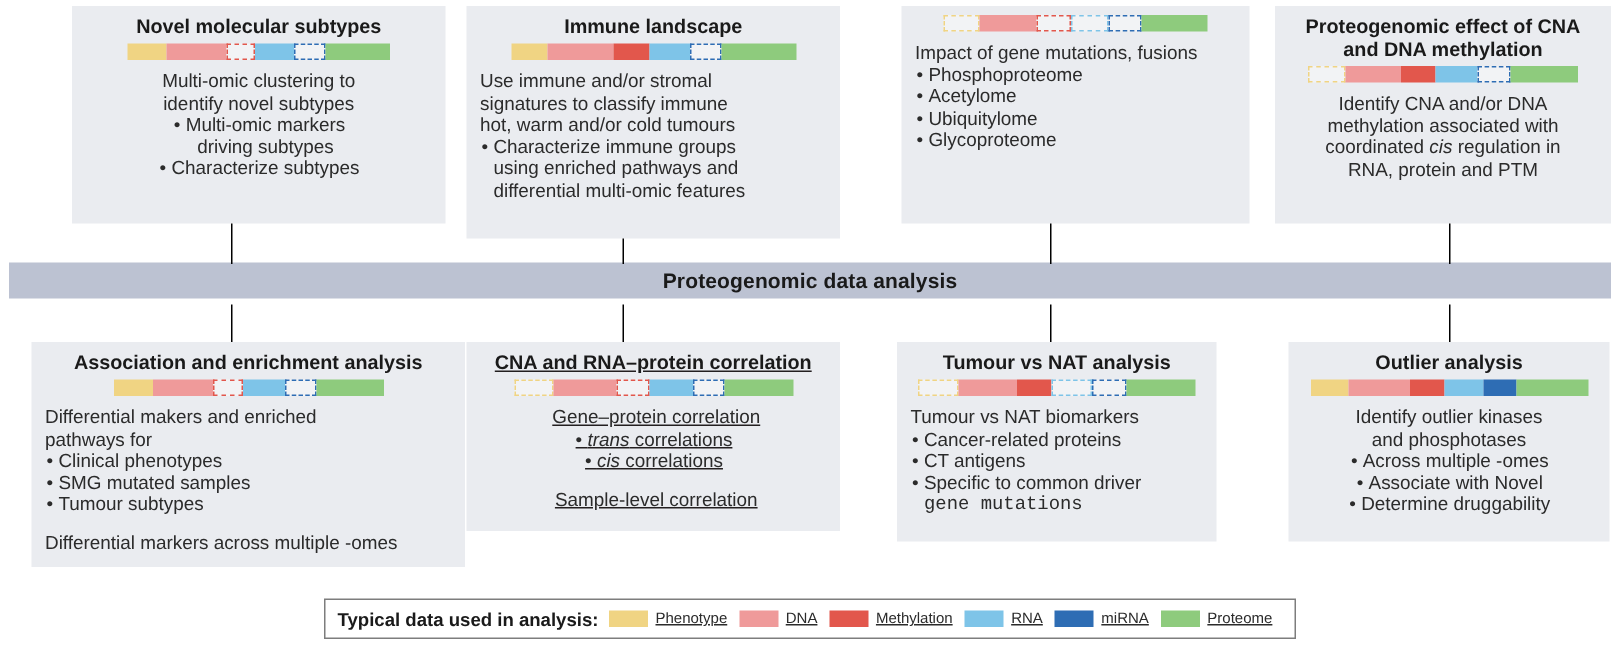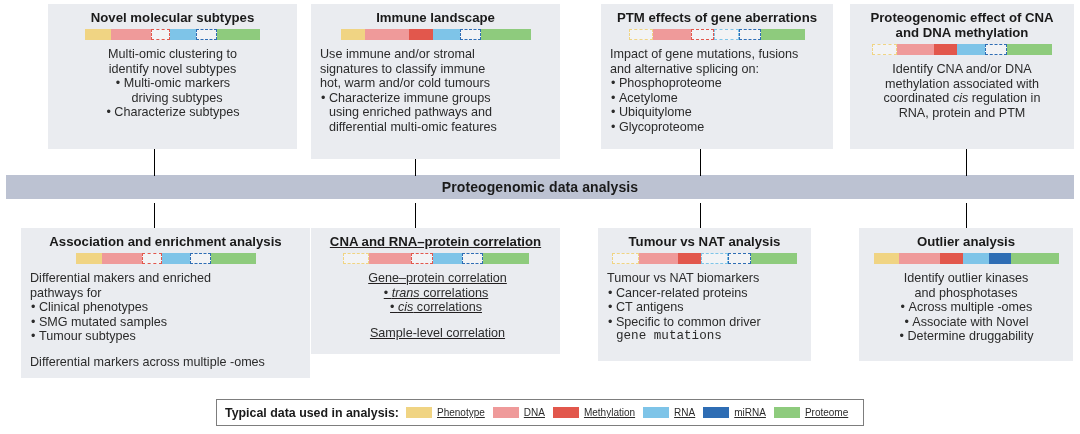--- a/index.html
+++ b/index.html
@@ -125,32 +125,30 @@
         <div class="card-body">
           <div>Use immune and/or stromal</div>
           <div>signatures to classify immune</div>
           <div>hot, warm and/or cold tumours</div>
           <div class="bul">Characterize immune groups</div>
           <div style="padding-left: 9px;">using enriched pathways and</div>
           <div style="padding-left: 9px;">differential multi-omic features</div>
         </div>
       </div>
       <div class="card" style="left: 601px; top: 4px; width: 232px; min-height: 145px;">
-        <div class="card-title">PTM effects of gene aberrations</div>
         <div class="ombar" style="width: 176px;">
           <div class="seg dash" style="flex: 17 0 0px; border: 1px dashed rgb(240, 212, 131);"></div>
           <div class="seg" style="flex: 30 0 0px; background: rgb(239, 154, 154);"></div>
           <div class="seg dash" style="flex: 16 0 0px; border: 1px dashed rgb(226, 87, 76);"></div>
           <div class="seg dash" style="flex: 18 0 0px; border: 1px dashed rgb(126, 196, 232);"></div>
           <div class="seg dash" style="flex: 16 0 0px; border: 1px dashed rgb(46, 109, 180);"></div>
           <div class="seg" style="flex: 34 0 0px; background: rgb(142, 203, 125);"></div>
         </div>
         <div class="card-body">
           <div>Impact of gene mutations, fusions</div>
-          <div>and alternative splicing on:</div>
           <div class="bul">Phosphoproteome</div>
           <div class="bul">Acetylome</div>
           <div class="bul">Ubiquitylome</div>
           <div class="bul">Glycoproteome</div>
         </div>
       </div>
       <div class="card" style="left: 850px; top: 4px; width: 224px; min-height: 145px;">
         <div class="card-title">Proteogenomic effect of CNA and DNA methylation</div>
         <div class="ombar" style="width: 180px;">
           <div class="seg dash" style="flex: 18 0 0px; border: 1px dashed rgb(240, 212, 131);"></div>

